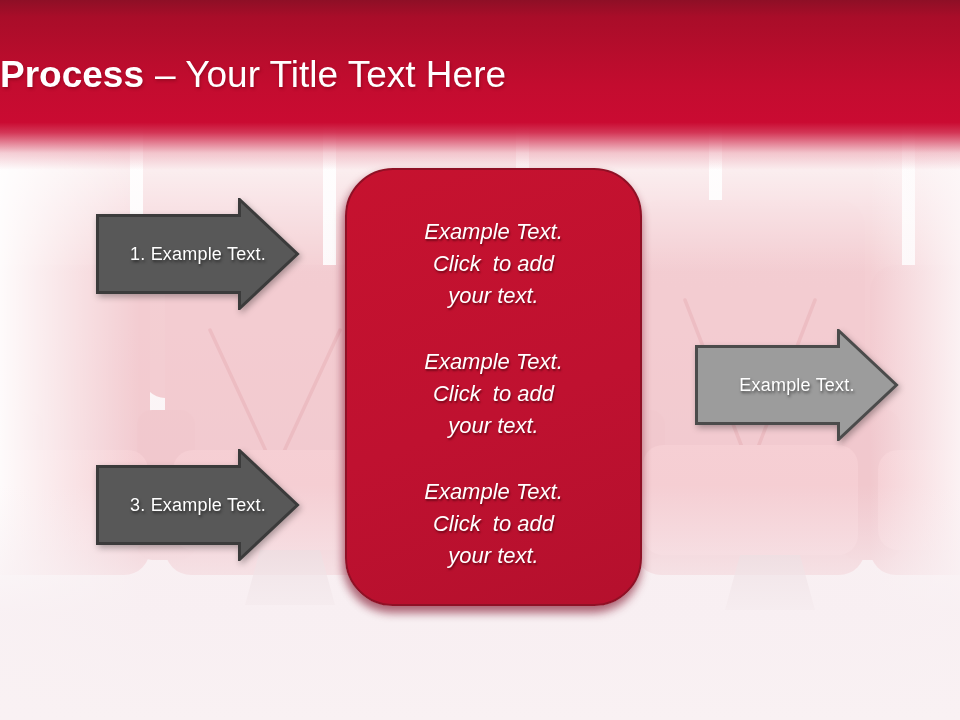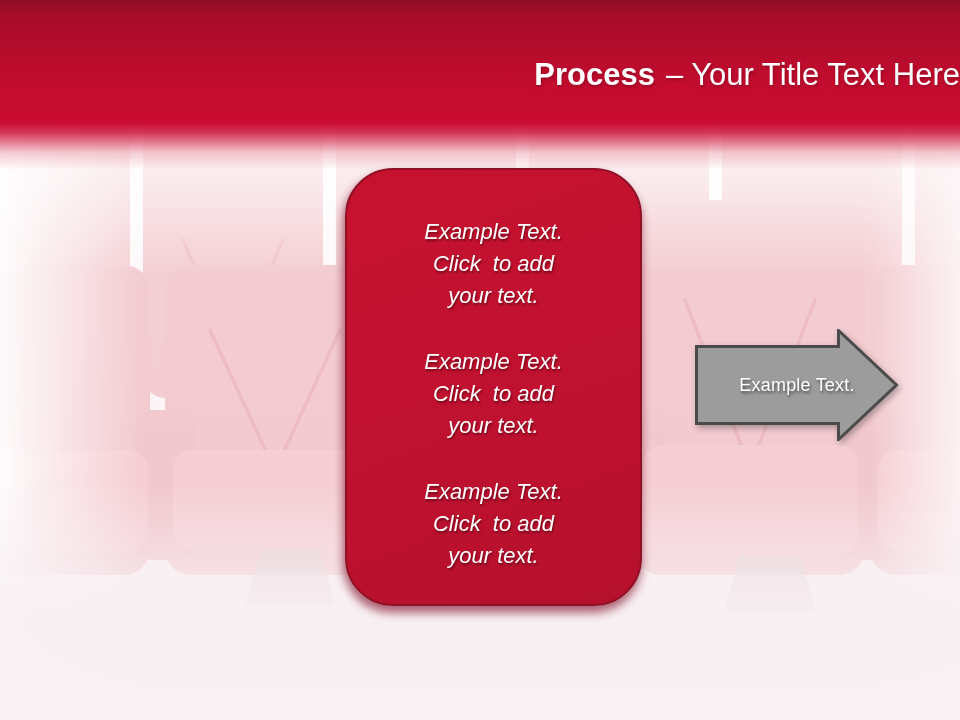--- a/index.html
+++ b/index.html
@@ -20,21 +20,21 @@
     background:linear-gradient(270deg,rgba(253,248,249,0.85) 0%,rgba(253,248,249,0) 100%);}
   .fog-bottom{bottom:0;left:0;right:0;height:235px;
     background:linear-gradient(180deg,rgba(248,239,242,0) 0%,rgba(248,239,242,0.9) 55%,#f9f1f3 100%);}
   
   .header{
     position:absolute;top:0;left:0;right:0;height:170px;z-index:3;
     background:linear-gradient(180deg,#8e0f26 0%,#a90d29 10%,#c30c2f 50%,#ca0b32 72%,rgba(202,11,50,0.82) 78%,rgba(214,60,88,0.25) 90%,rgba(214,60,88,0) 100%);
   }
   .slide-title{
     position:absolute;top:56px;left:0;right:0;z-index:4;
-    text-align:right;color:#ffffff;font-size:31px;line-height:38px;
+    text-align:left;color:#ffffff;font-size:37px;line-height:38px;
     text-shadow:1px 2px 3px rgba(80,0,15,0.35);
     cursor:default;
   }
   .slide-title .t-bold{font-weight:bold;}
   .slide-title .t-rest{font-weight:normal;margin-left:11px;}
   
   .arrow{position:absolute;width:204px;height:112px;z-index:4;}
   .arrow svg{position:absolute;inset:0;filter:drop-shadow(2px 3px 3px rgba(0,0,0,0.3));}
   .arrow .arrow-label{
     position:absolute;inset:0;display:flex;align-items:center;justify-content:center;
@@ -126,22 +126,34 @@
   <div class="fog fog-left"></div>
   <div class="fog fog-right"></div>
   <div class="fog fog-bottom"></div>
 
   <div class="header"></div>
 
   <div class="slide-title">
     <span class="t-bold">Process</span><span class="t-rest">– Your Title Text Here</span>
   </div>
 
+  <div class="arrow arrow-1">
+    <svg viewBox="0 0 204 112">
+      <polygon points="1.5,17.5 143.5,17.5 143.5,1.5 201.5,56 143.5,110.5 143.5,94.5 1.5,94.5" fill="#585858" stroke="#3b3b3b" stroke-width="3"></polygon>
+    </svg>
+    <span class="arrow-label">1. Example Text.</span>
+  </div>
 
 
+  <div class="arrow arrow-3">
+    <svg viewBox="0 0 204 112">
+      <polygon points="1.5,17.5 143.5,17.5 143.5,1.5 201.5,56 143.5,110.5 143.5,94.5 1.5,94.5" fill="#585858" stroke="#3b3b3b" stroke-width="3"></polygon>
+    </svg>
+    <span class="arrow-label">3. Example Text.</span>
+  </div>
 
   <div class="center-box">
     <p class="box-paragraph">Example Text.
 Click  to add
 your text.</p>
     <p class="box-paragraph">Example Text.
 Click  to add
 your text.</p>
     <p class="box-paragraph">Example Text.
 Click  to add

